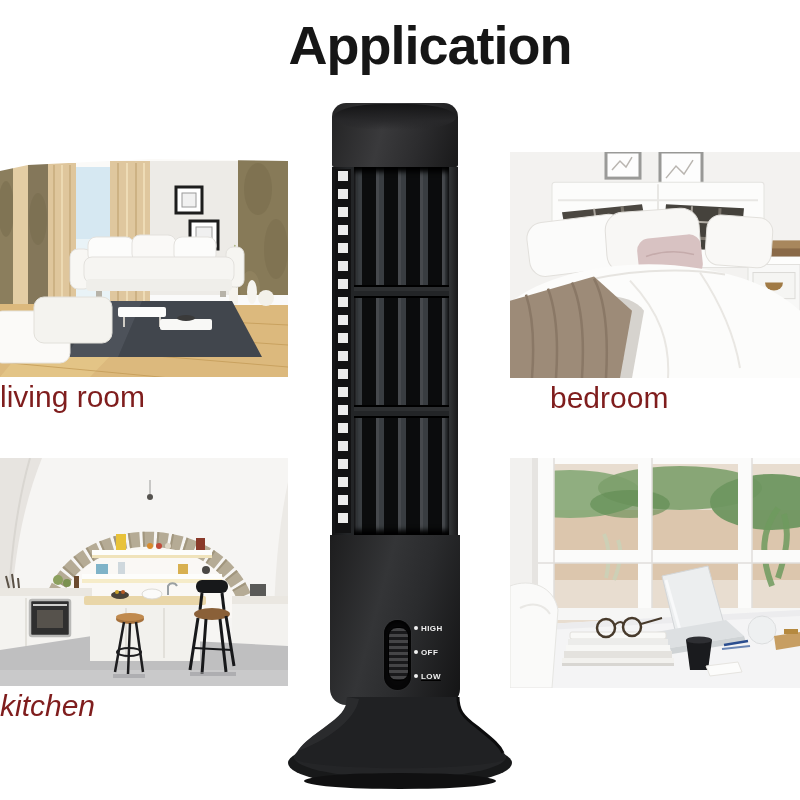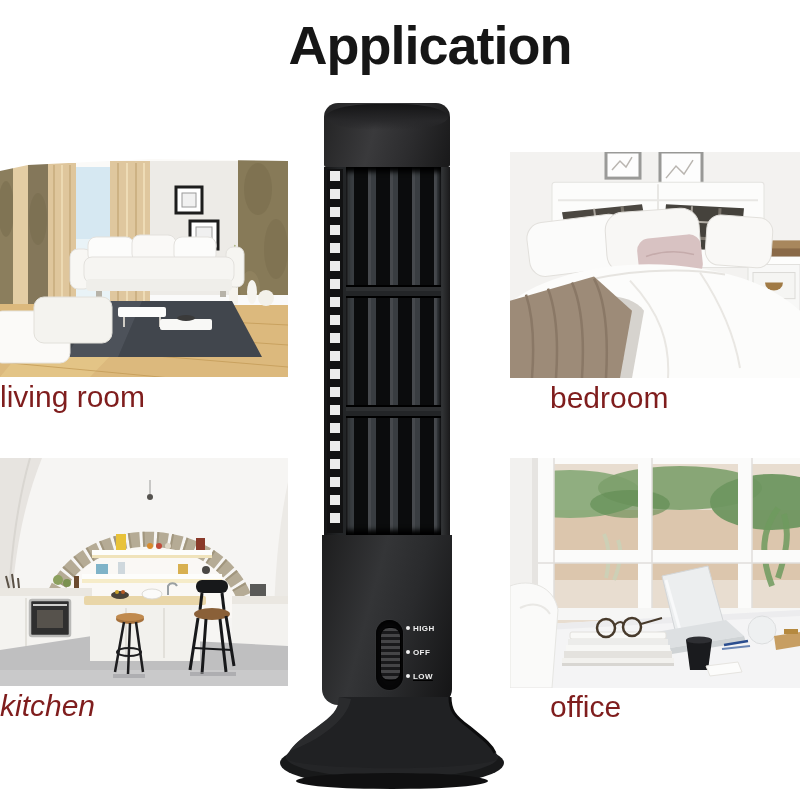--- a/index.html
+++ b/index.html
@@ -18,21 +18,21 @@
   .ph-kitchen{left:0;   top:458px;width:288px;height:228px;}
   .ph-office {left:510px;top:458px;width:290px;height:230px;}
 
   .caption{position:absolute;font-size:30px;font-weight:400;color:#7f1d1d;text-align:left;}
   .cap-living {left:0;    top:380px;width:288px;}
   .cap-bedroom{left:510px;top:381px;width:290px;box-sizing:border-box;padding-left:40px;}
   .cap-kitchen{left:0;    top:689px;width:288px;font-style:italic;}
   .cap-office {left:510px;top:690px;width:290px;box-sizing:border-box;padding-left:40px;}
 
   
-  .fan{position:absolute;left:272px;top:100px;width:240px;height:695px;}
+  .fan{position:absolute;left:280px;top:100px;width:240px;height:695px;}
   .fan *{position:absolute;}
   .cap{left:52px;top:3px;width:126px;height:64px;border-radius:14px 14px 2px 2px;
        background:linear-gradient(105deg,#232324 0%,#3a3a3c 40%,#2c2c2e 68%,#19191a 100%);}
   .cap-top{left:2px;right:2px;top:1px;height:26px;border-radius:50%/62%;
        background:linear-gradient(180deg,#121213,#28282a 65%,rgba(58,58,60,0));opacity:.92;}
   .vent{left:52px;top:67px;width:126px;height:368px;
        background:linear-gradient(90deg,#141415 0%,#232527 12%,#232527 86%,#303234 94%,#1a1a1b 100%);}
   .holes{left:3px;top:2px;bottom:2px;width:16px;background:#121213;}
   .holes-in{left:3px;right:3px;top:2px;bottom:2px;
        background:repeating-linear-gradient(180deg,#ececeb 0px 10px,#121213 10px 18px);}
@@ -278,21 +278,20 @@
       <line x1="214" y1="187" x2="238" y2="183" stroke="#2a4d8f" stroke-width="2.5"></line>
       <line x1="212" y1="191" x2="240" y2="188" stroke="#6a86b5" stroke-width="2"></line>
       <polygon points="264,178 290,174 290,188 266,192" fill="#c79e63"></polygon>
       <rect x="274" y="171" width="14" height="5" fill="#b5893f"></rect>
     </svg>
   </div>
 
   <div class="caption cap-living">living room</div>
   <div class="caption cap-bedroom">bedroom</div>
   <div class="caption cap-kitchen">kitchen</div>
-  <div class="caption cap-office">office</div>
 
   <div class="fan">
     <div class="cap">
       <div class="cap-top"></div>
     </div>
     <div class="vent">
       <div class="holes">
         <div class="holes-in"></div>
       </div>
       <div class="slats"></div>

